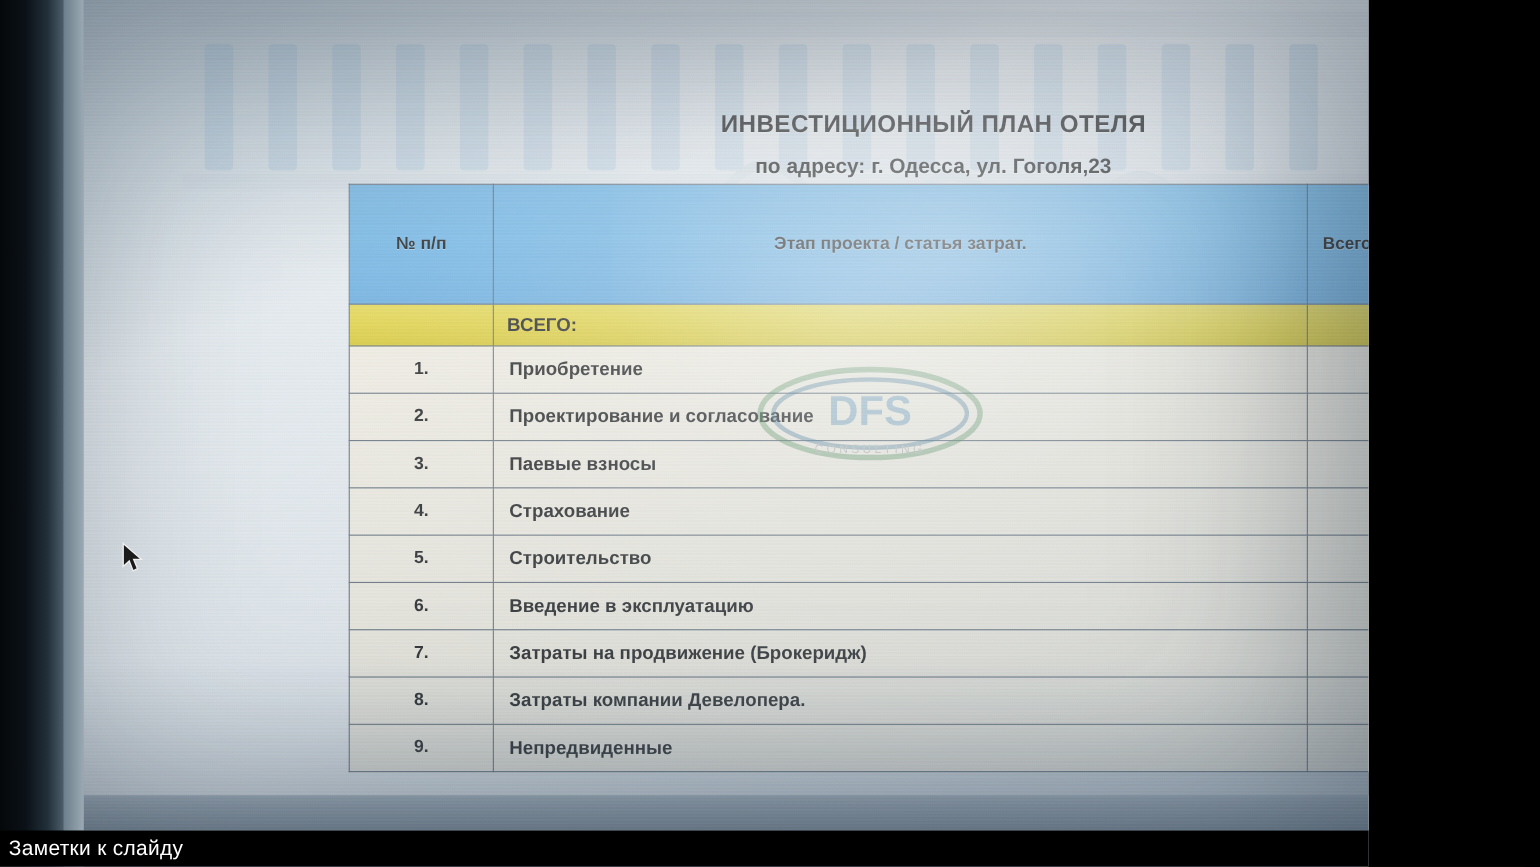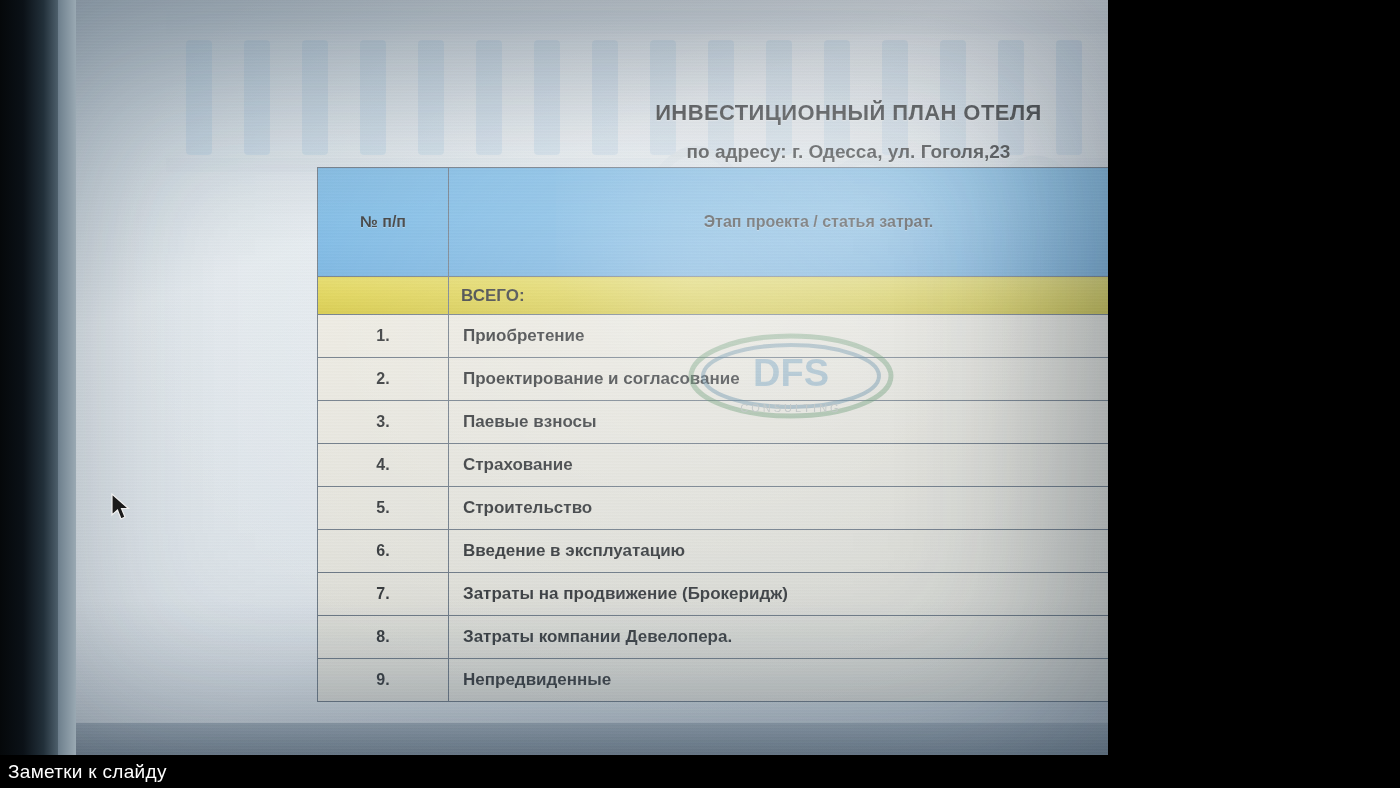--- a/index.html
+++ b/index.html
@@ -9,21 +9,21 @@
   }
   body {
     width: 1400px;
     height: 788px;
     overflow: hidden;
     font-family: "Liberation Sans", sans-serif;
   }
 
   #screen {
     position: relative;
-    width: 1108px;
+    width: 1244px;
     height: 788px;
     background: #b9c3cb;
     overflow: hidden;
   }
 
   
   .bezel-left {
     position: absolute;
     left: 0; top: 0;
     width: 58px; height: 788px;

